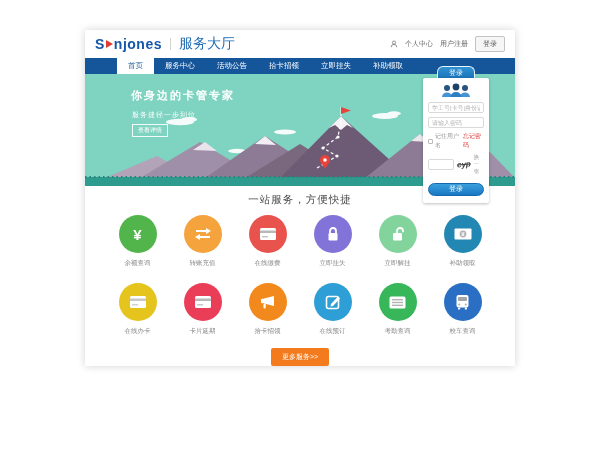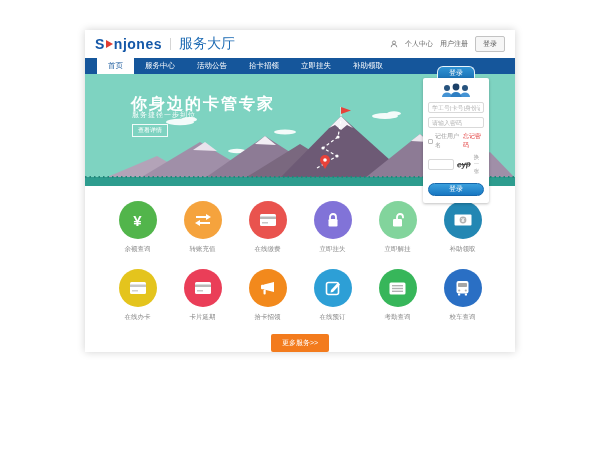--- a/index.html
+++ b/index.html
@@ -14,25 +14,25 @@
   .logo-arrow { width:0; height:0; border-left:7px solid #e03c31; border-top:4px solid transparent; border-bottom:4px solid transparent; margin:0 1px; }
   .hdr-divider { width:1px; height:12px; background:#d5d5d5; margin:0 8px; }
   .site-name { font-size:14px; color:#1f6cb4; }
   .hdr-right { margin-left:auto; display:flex; align-items:center; gap:7px; }
   .hdr-link { font-size:7px; color:#666; cursor:pointer; }
   .hdr-login { font-size:7px; color:#555; background:#f6f6f6; border:1px solid #c3c3c3; border-radius:2px; padding:2px 7px; cursor:pointer; }
 
   
   .nav { height:16px; background:#15569b; display:flex; align-items:stretch; padding-left:12px; }
   .nav-item { font-size:7.5px; color:#fff; line-height:16px; padding:0 11px; cursor:pointer; }
-  .nav-item.active { background:#fff; color:#15569b; }
+  .nav-item.active { background:#fff; color:#15569b;margin-left:20px; }
 
   
   .hero { position:relative; height:112px; background:#7ed3c1; overflow:hidden; }
-  .hero-headline { position:absolute; left:46px; top:20px; font-size:16px; font-weight:bold; color:#fff; letter-spacing:2px; }
+  .hero-headline { position:absolute; left:46px; top:14px; font-size:11px; font-weight:bold; color:#fff; letter-spacing:2px; }
   .hero-sub { position:absolute; left:47px; top:36px; font-size:7px; color:rgba(255,255,255,.95); letter-spacing:1px; }
   .hero-cta { position:absolute; left:47px; top:50px; font-size:6px; color:#fff; border:1px solid rgba(255,255,255,.9); padding:1px 5px; cursor:pointer; }
   .mountains { position:absolute; left:0; bottom:0; width:430px; height:80px; }
 
   
   .panel { position:absolute; left:338px; top:36px; width:66px; z-index:5; }
   .panel-tab { width:38px; height:12px; margin:0 auto; background:linear-gradient(#2f93d4,#1b74b8); border:1px solid #eaf4fb; border-bottom:none; border-radius:6px 6px 0 0; color:#fff; font-size:7px; text-align:center; line-height:11px; cursor:pointer; }
   .panel-body { background:#fff; box-shadow:0 1px 3px rgba(0,0,0,.25); border-radius:2px; padding:4px 5px 7px; }
   .users-icon { display:block; margin:1px auto 4px; }
   .panel input { width:100%; height:11px; border:1px solid #d9d9d9; border-radius:2px; font-size:6px; padding:0 3px; color:#555; margin-bottom:4px; display:block; }
@@ -159,20 +159,21 @@
       <div class="captcha-row">
         <input type="text" style="">
         <span class="captcha-img">cyp</span>
         <span class="captcha-refresh">换一张</span>
       </div>
       <button class="panel-submit">登录</button>
     </div>
   </div>
 
   <div class="services">
+    <div class="sec-title">一站服务，方便快捷</div>
     <div class="svc-grid">
 
       <div class="svc">
         <div class="svc-circle" style="background-color: rgb(82, 181, 75);">
             <span class="yuan">¥</span>
           </div>
         <div class="svc-label">余额查询</div>
       </div>
 
       <div class="svc">

